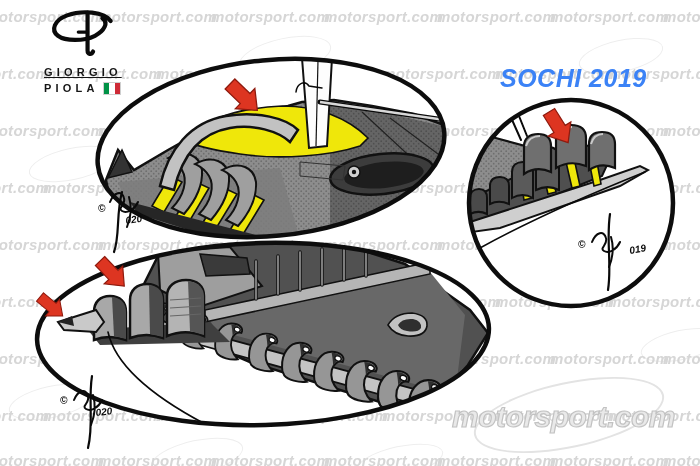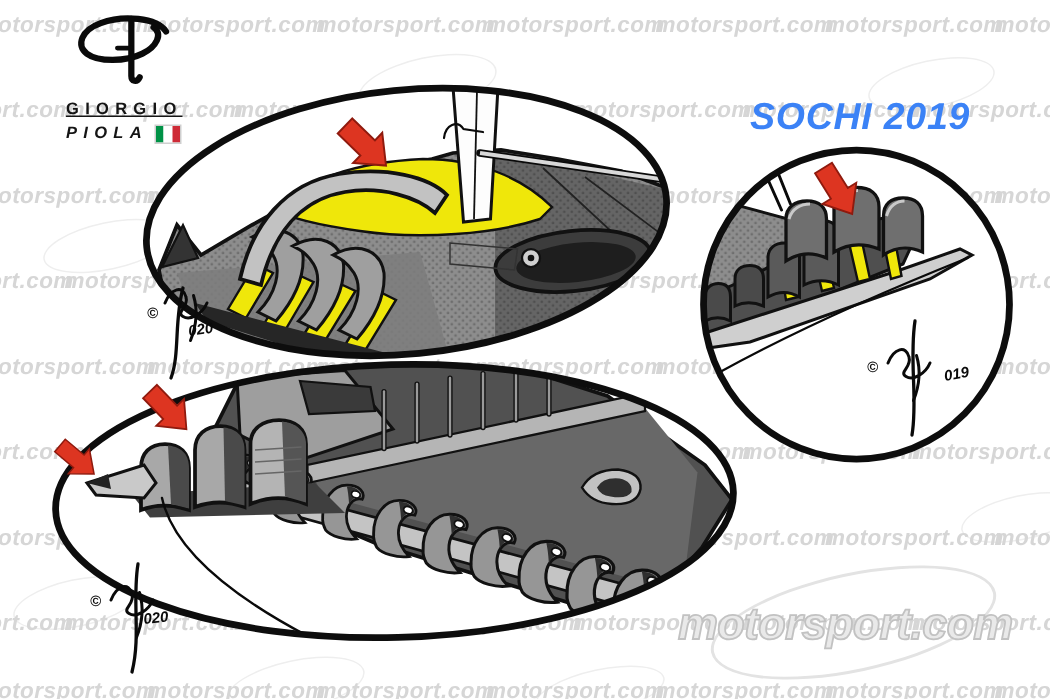--- a/index.html
+++ b/index.html
@@ -10,21 +10,21 @@
           color:var(--wm-tile,#d6d6d6);letter-spacing:.3px;}
   .wm-row span{display:inline-block;width:113px;}
   .swoosh-sm{position:absolute;border:1.5px solid #eeeeee;border-radius:50%;transform:rotate(-12deg);}
   .swoosh-big{position:absolute;left:472px;top:382px;width:190px;height:62px;border:2px solid #e3e3e3;
           border-radius:50%;transform:rotate(-12deg);z-index:2;}
   .wm-big{position:absolute;left:452px;top:400px;z-index:3;font:italic 800 30px "Liberation Sans",sans-serif;
           color:#e9e9e9;-webkit-text-stroke:1.2px #c2c2c2;letter-spacing:-.5px;}
   .brand{position:absolute;left:44px;top:8px;z-index:5;}
   .brand-line{font:700 11px "Liberation Sans",sans-serif;letter-spacing:4.2px;color:#151515;}
   .brand-line.l1{margin-top:4px;text-decoration:underline;}
-  .brand-line.l2{margin-top:4px;display:flex;align-items:center;font-style:italic;}
+  .brand-line.l2{margin-top:4px;display:flex;align-items:center;}
   .flag{display:inline-flex;margin-left:5px;outline:1px solid #cfcfcf;}
   .flag i{display:block;width:5.5px;height:11px;}
   .title{position:absolute;left:500px;top:64px;z-index:5;font:italic 800 25px "Liberation Sans",sans-serif;
          letter-spacing:.5px;color:#3b82f6;}
   #art{position:absolute;left:0;top:0;z-index:4;}
   .fy{fill:var(--yellow,#efe70a);stroke:#111;stroke-width:1.6;}
   .fr{fill:var(--red,#dd3521);stroke:#8f1a0e;stroke-width:1.3;}
   .ink{stroke:#0a0a0a;fill:none;stroke-linecap:round;}
   .sig-t{font:italic 700 10px "Liberation Sans",sans-serif;fill:#0a0a0a;}
 </style>

